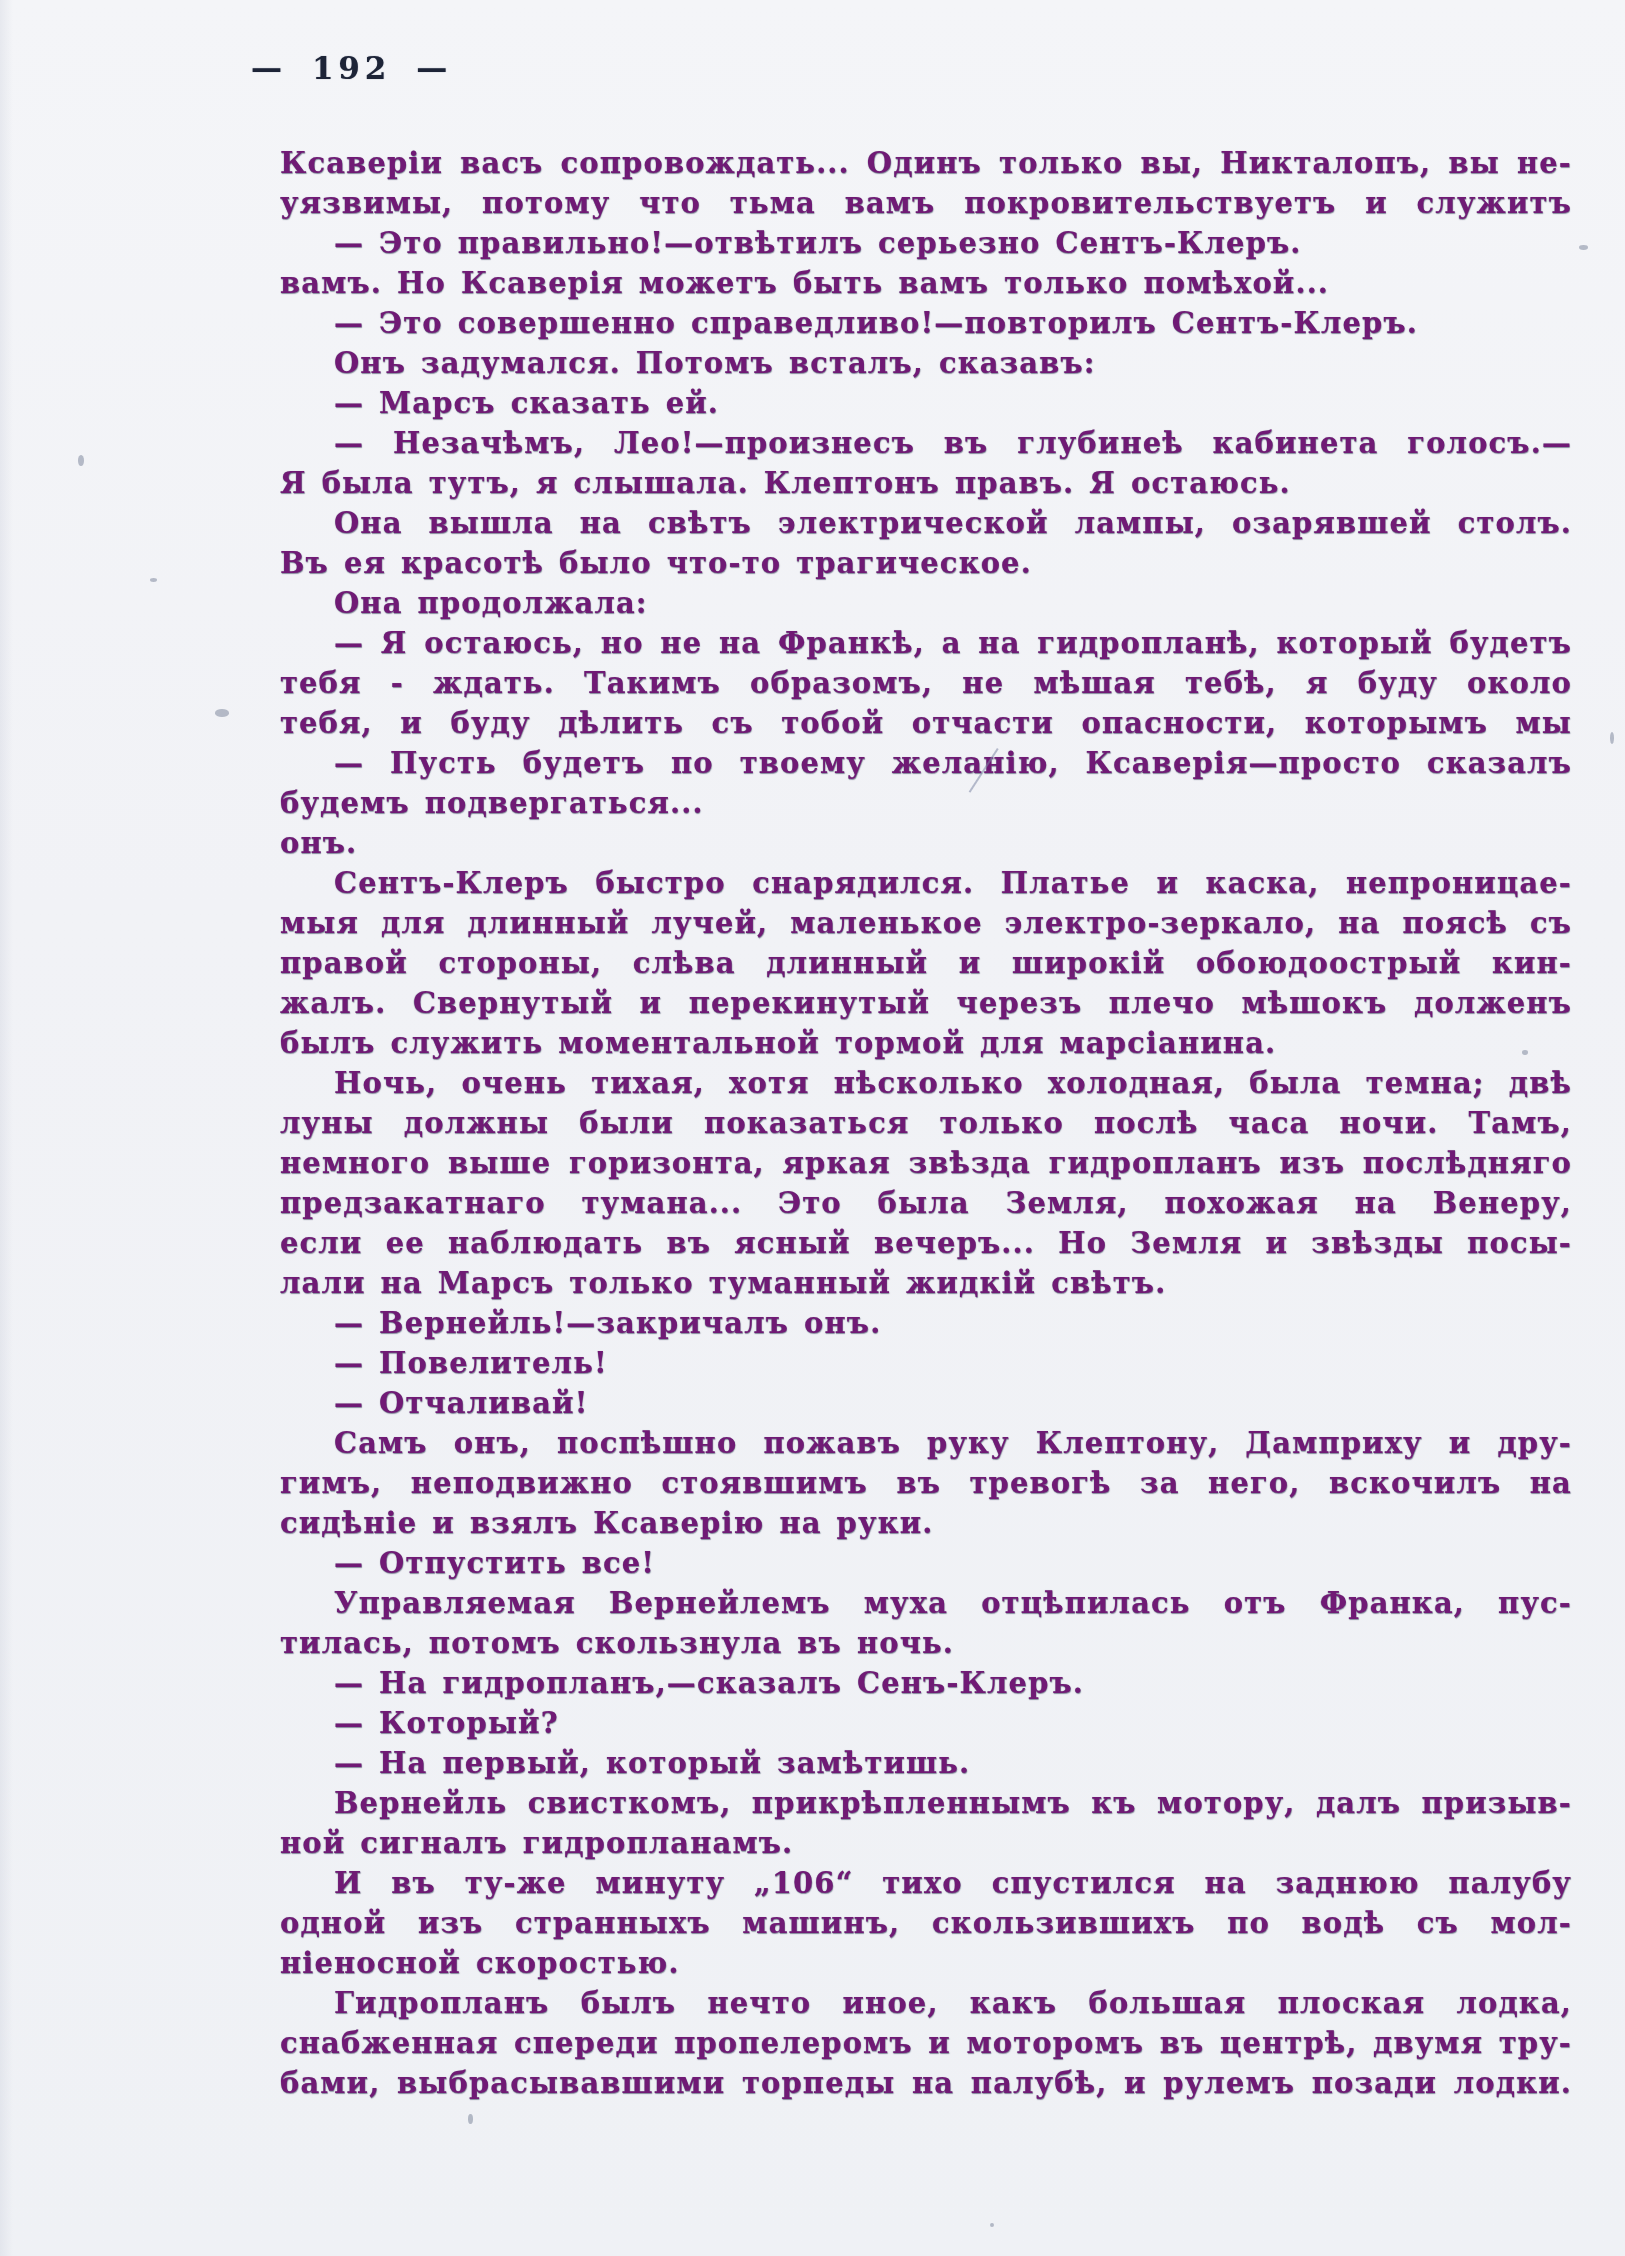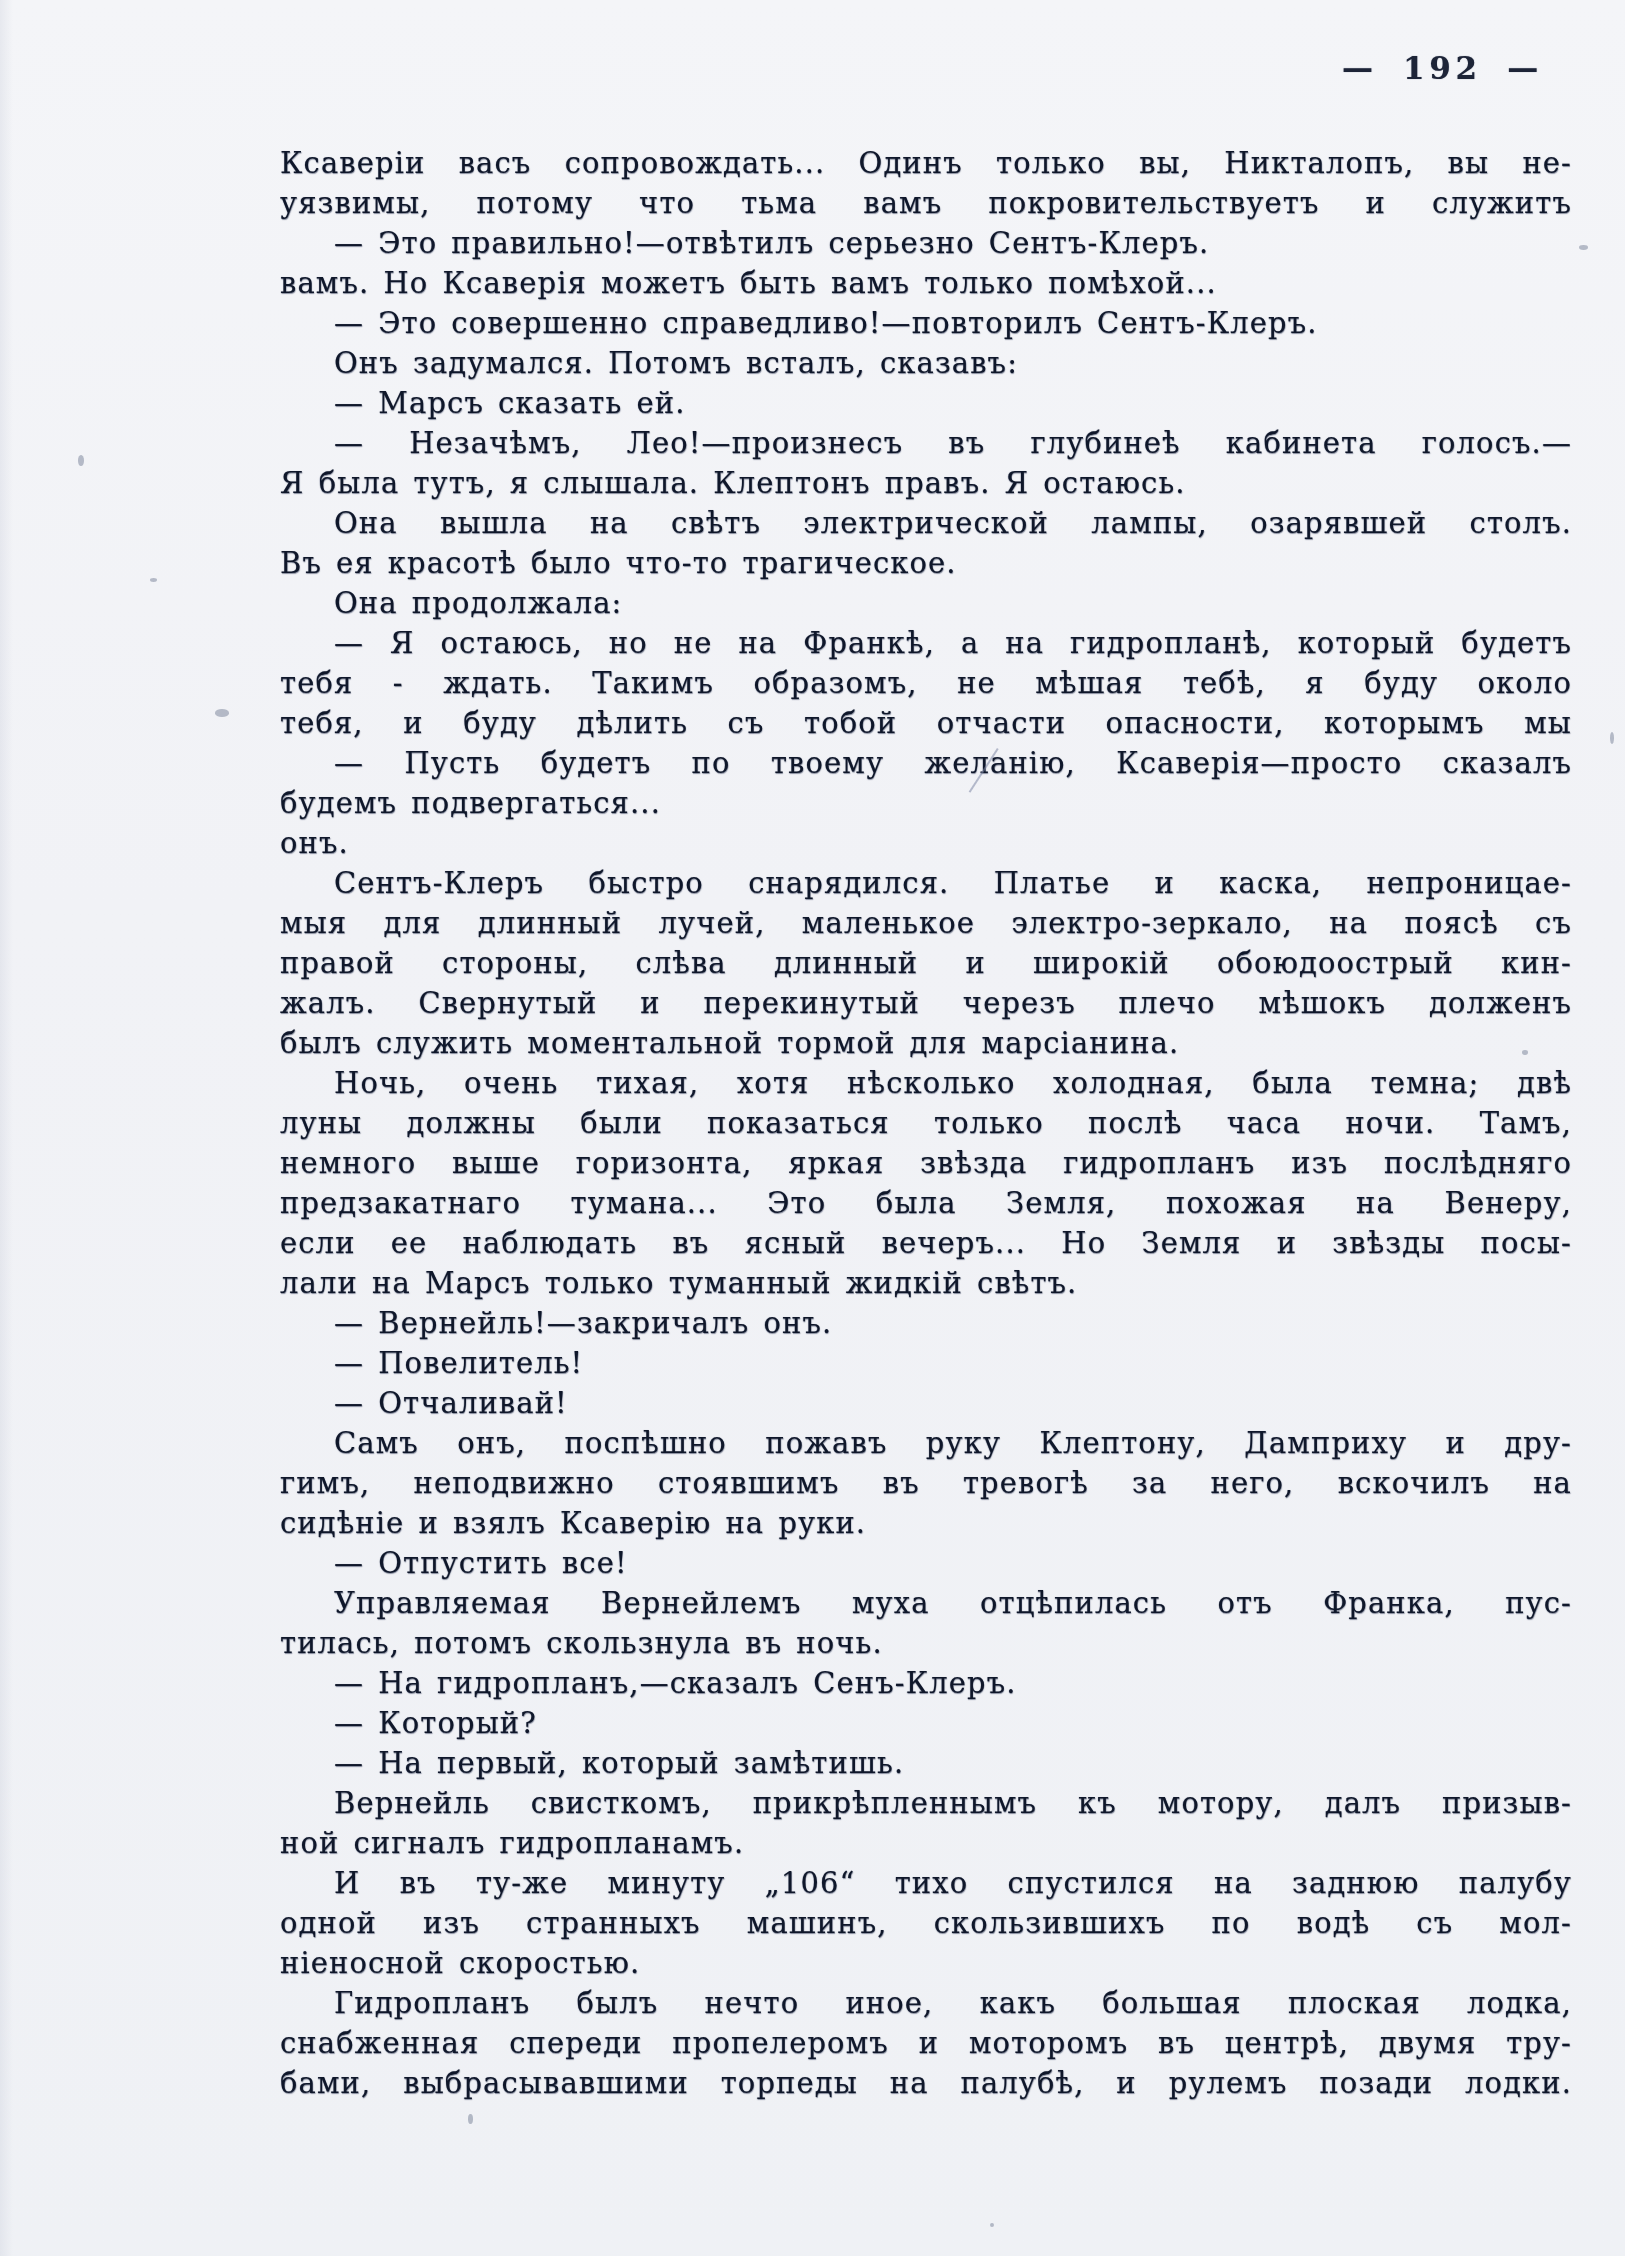--- a/index.html
+++ b/index.html
@@ -18,36 +18,36 @@
   .page {
     position: absolute;
     inset: 0;
   }
   .running-head {
     position: absolute;
     top: 50px;
     left: 280px;
     width: 1292px;
     transform: translateX(-29px);
-    text-align: right;
+    text-align: left;
     font-size: 31px;
     font-weight: 700;
     letter-spacing: 4.8px;
     word-spacing: 9.6px;
     color: #1d2437;
     text-shadow: 0 0 1px rgba(30, 40, 70, 0.55);
   }
   .text-block {
     position: absolute;
     top: 143px;
     left: 280px;
     width: 1292px;
-    color: #0f172a;
+    color: #701a75;
     font-size: 29px;
-    font-weight: 400;
+    font-weight: 700;
     letter-spacing: 1.1px;
     word-spacing: 3.8px;
     text-shadow: 0.4px 0.6px 1px rgba(28, 38, 68, 0.5), -0.3px -0.2px 0.8px rgba(28, 38, 68, 0.3);
   }
   .line {
     height: 40px;
     line-height: 40px;
     text-align: justify;
     text-align-last: justify;
     overflow: hidden;

